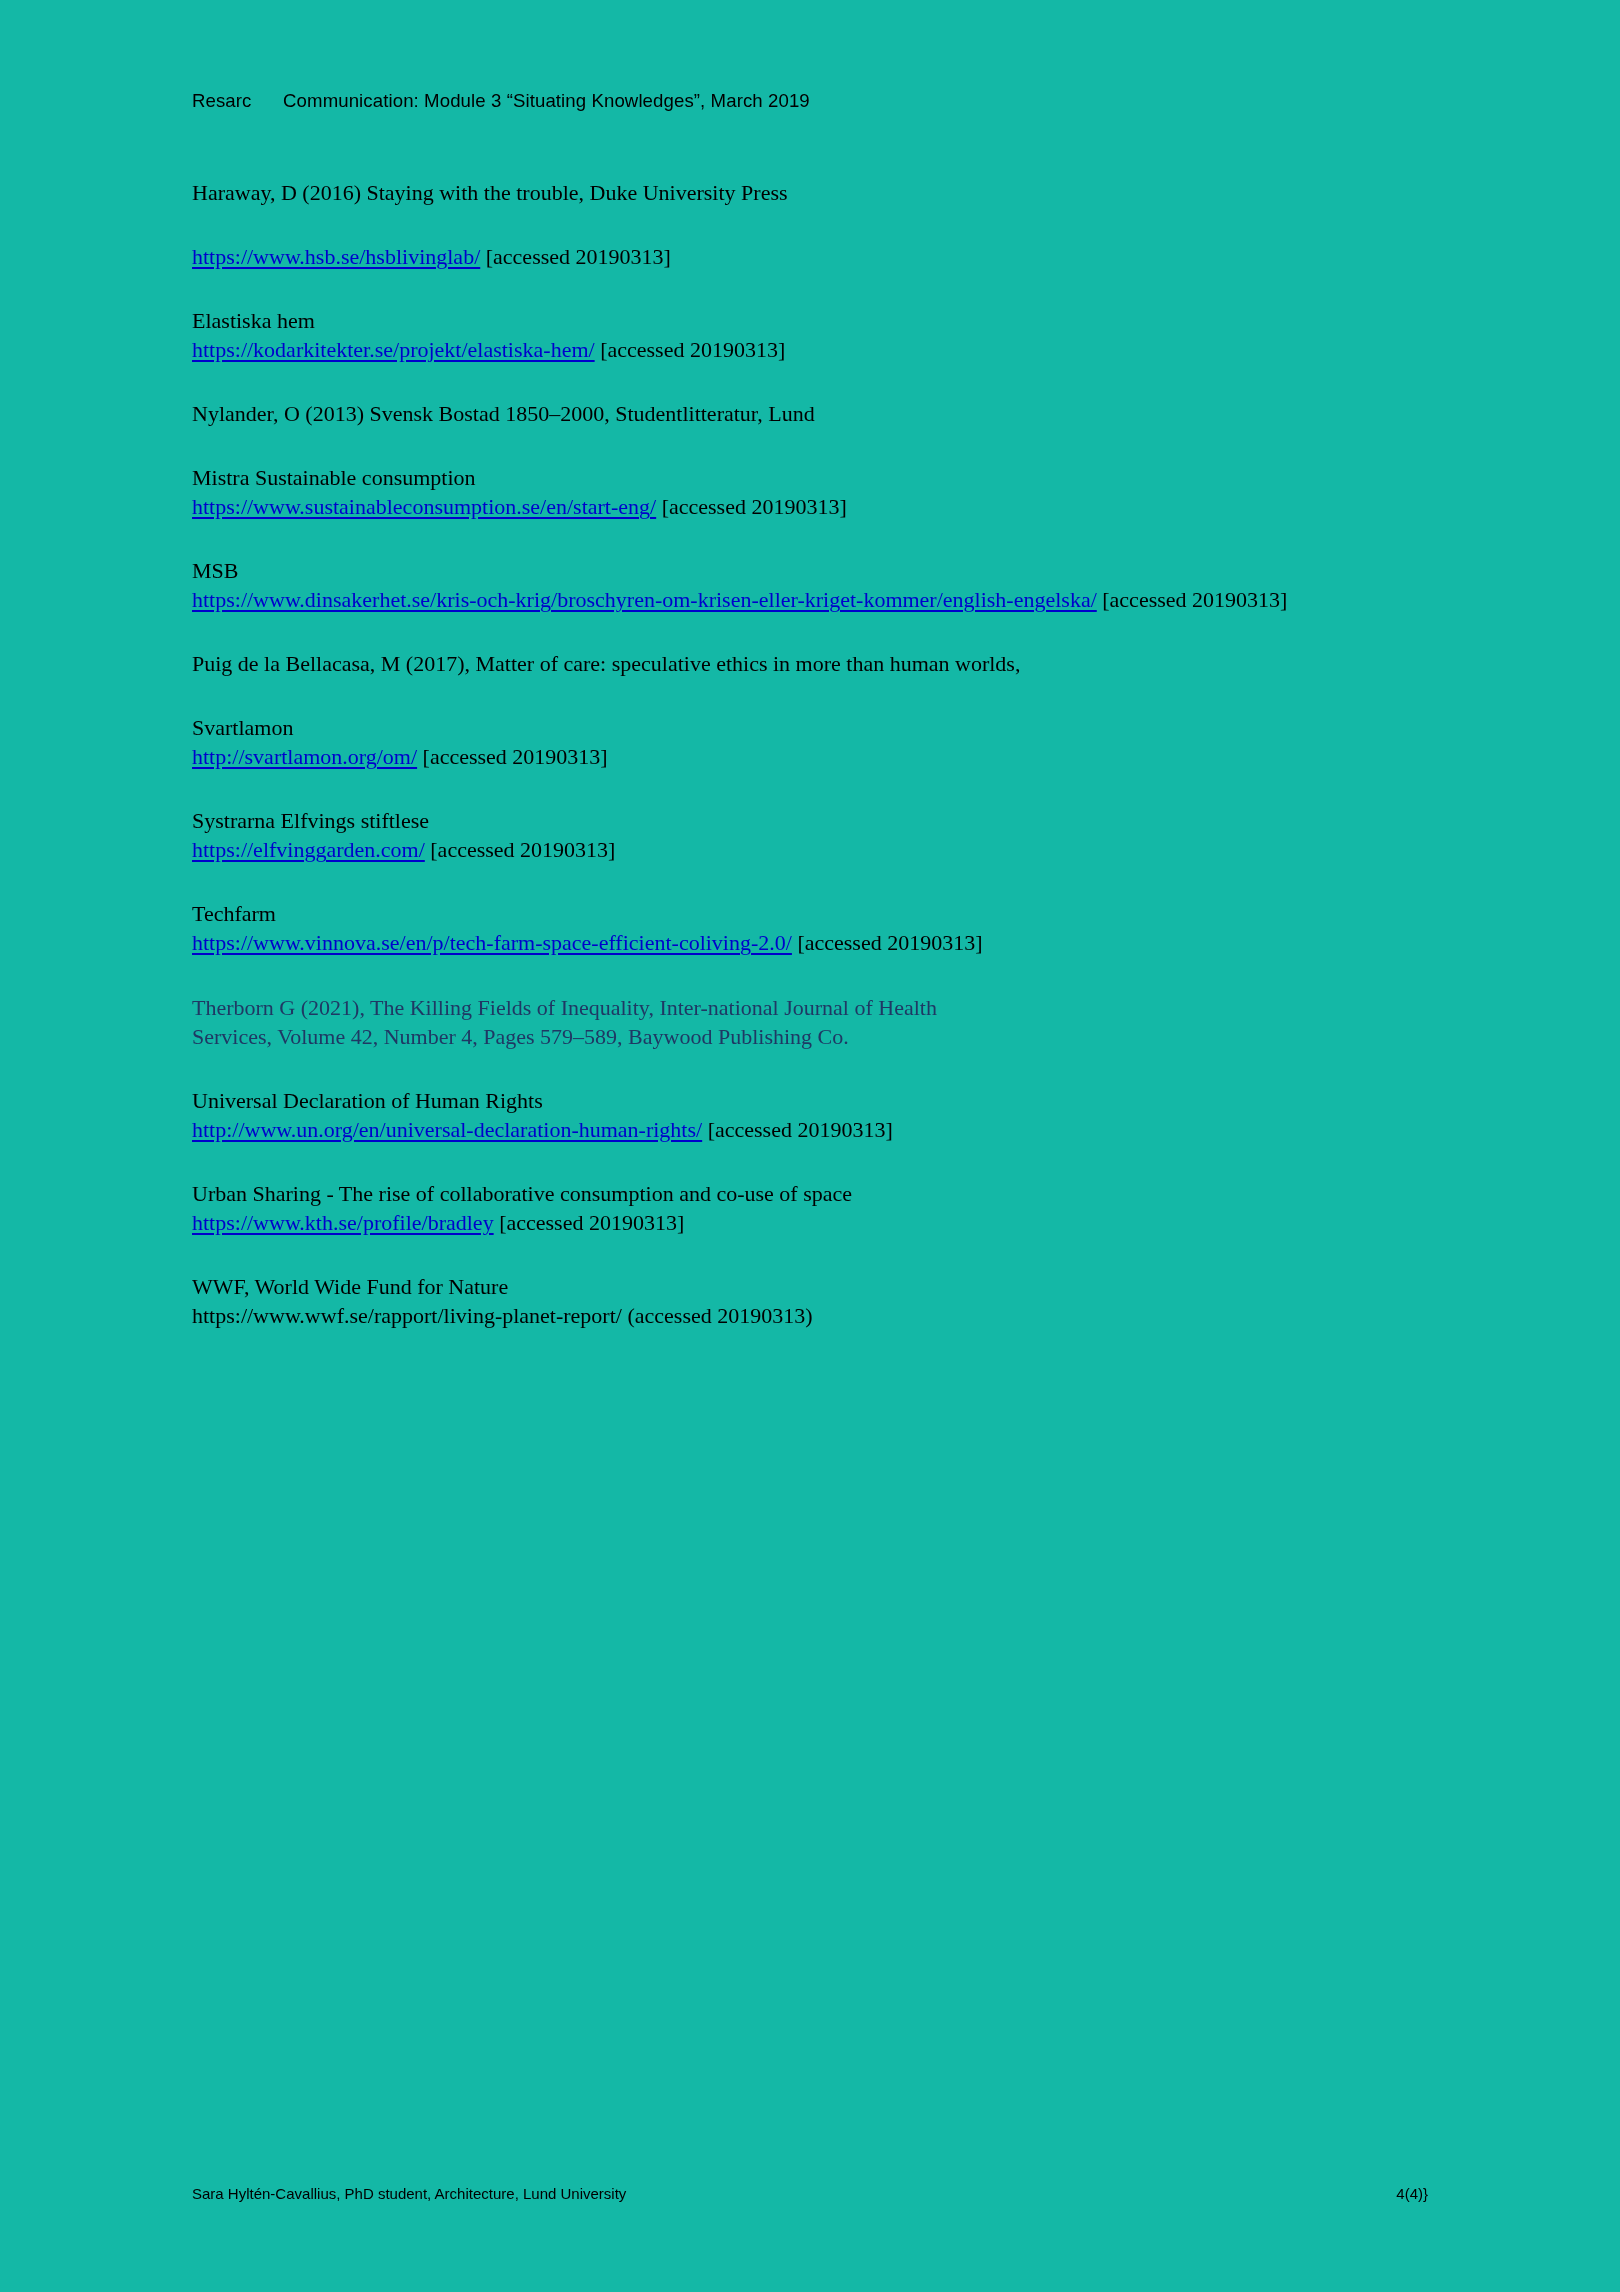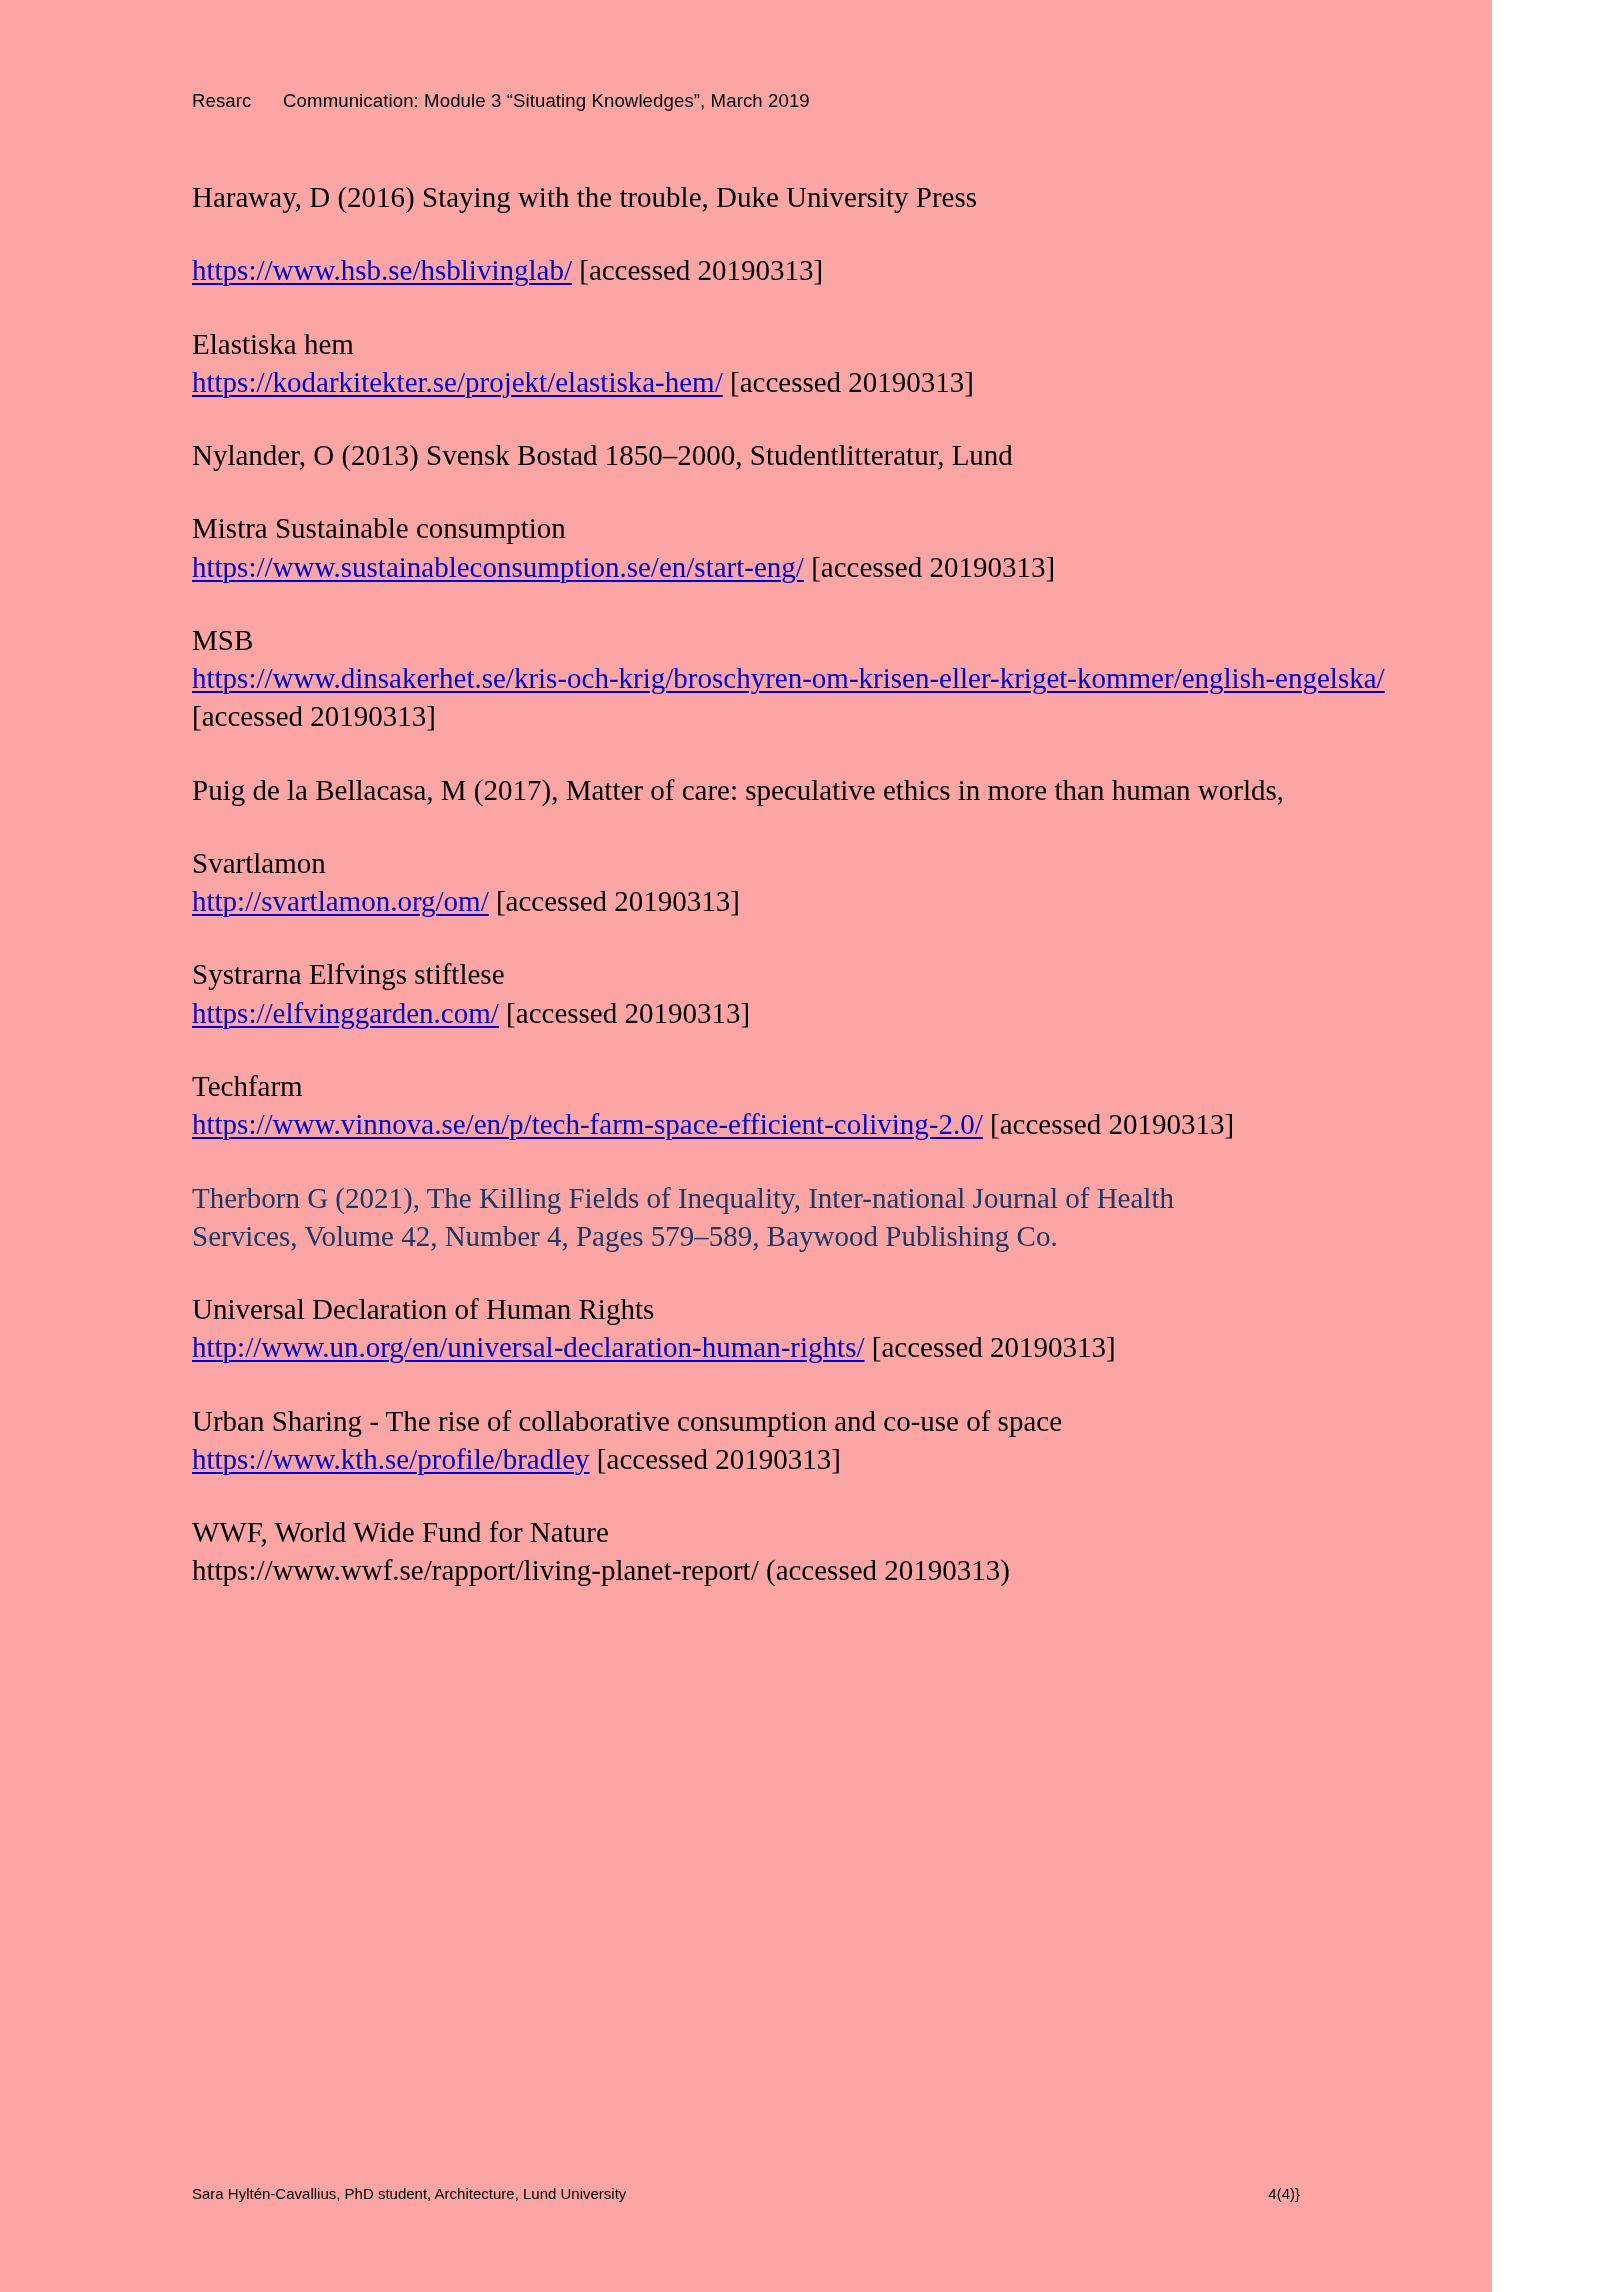--- a/index.html
+++ b/index.html
@@ -4,23 +4,23 @@
 <title>Resarc Communication Module 3 — Reference List</title>
 <style>
   html, body {
     margin: 0;
     padding: 0;
     background: #ffffff;
   }
 
   .page {
     position: relative;
-    width: 1492px;
+    width: 1620px;
     height: 2293px;
-    background: #fca5a5;
+    background: #14b8a6;
     box-sizing: border-box;
     overflow: hidden;
     font-family: "Liberation Serif", "DejaVu Serif", serif;
   }
 
   
   .doc-header {
     position: absolute;
     top: 90px;
     left: 192px;
@@ -36,21 +36,21 @@
   
   .doc-body {
     position: absolute;
     top: 178px;
     left: 192px;
     width: 1245px;
   }
 
   .ref-entry {
     margin: 0 0 35px 0;
-    font-size: 29px;
+    font-size: 22px;
     line-height: 1.32;
     color: #000000;
     text-align: left;
   }
 
   .ref-entry:last-child {
     margin-bottom: 0;
   }
 
   .ref-entry .title-line {

